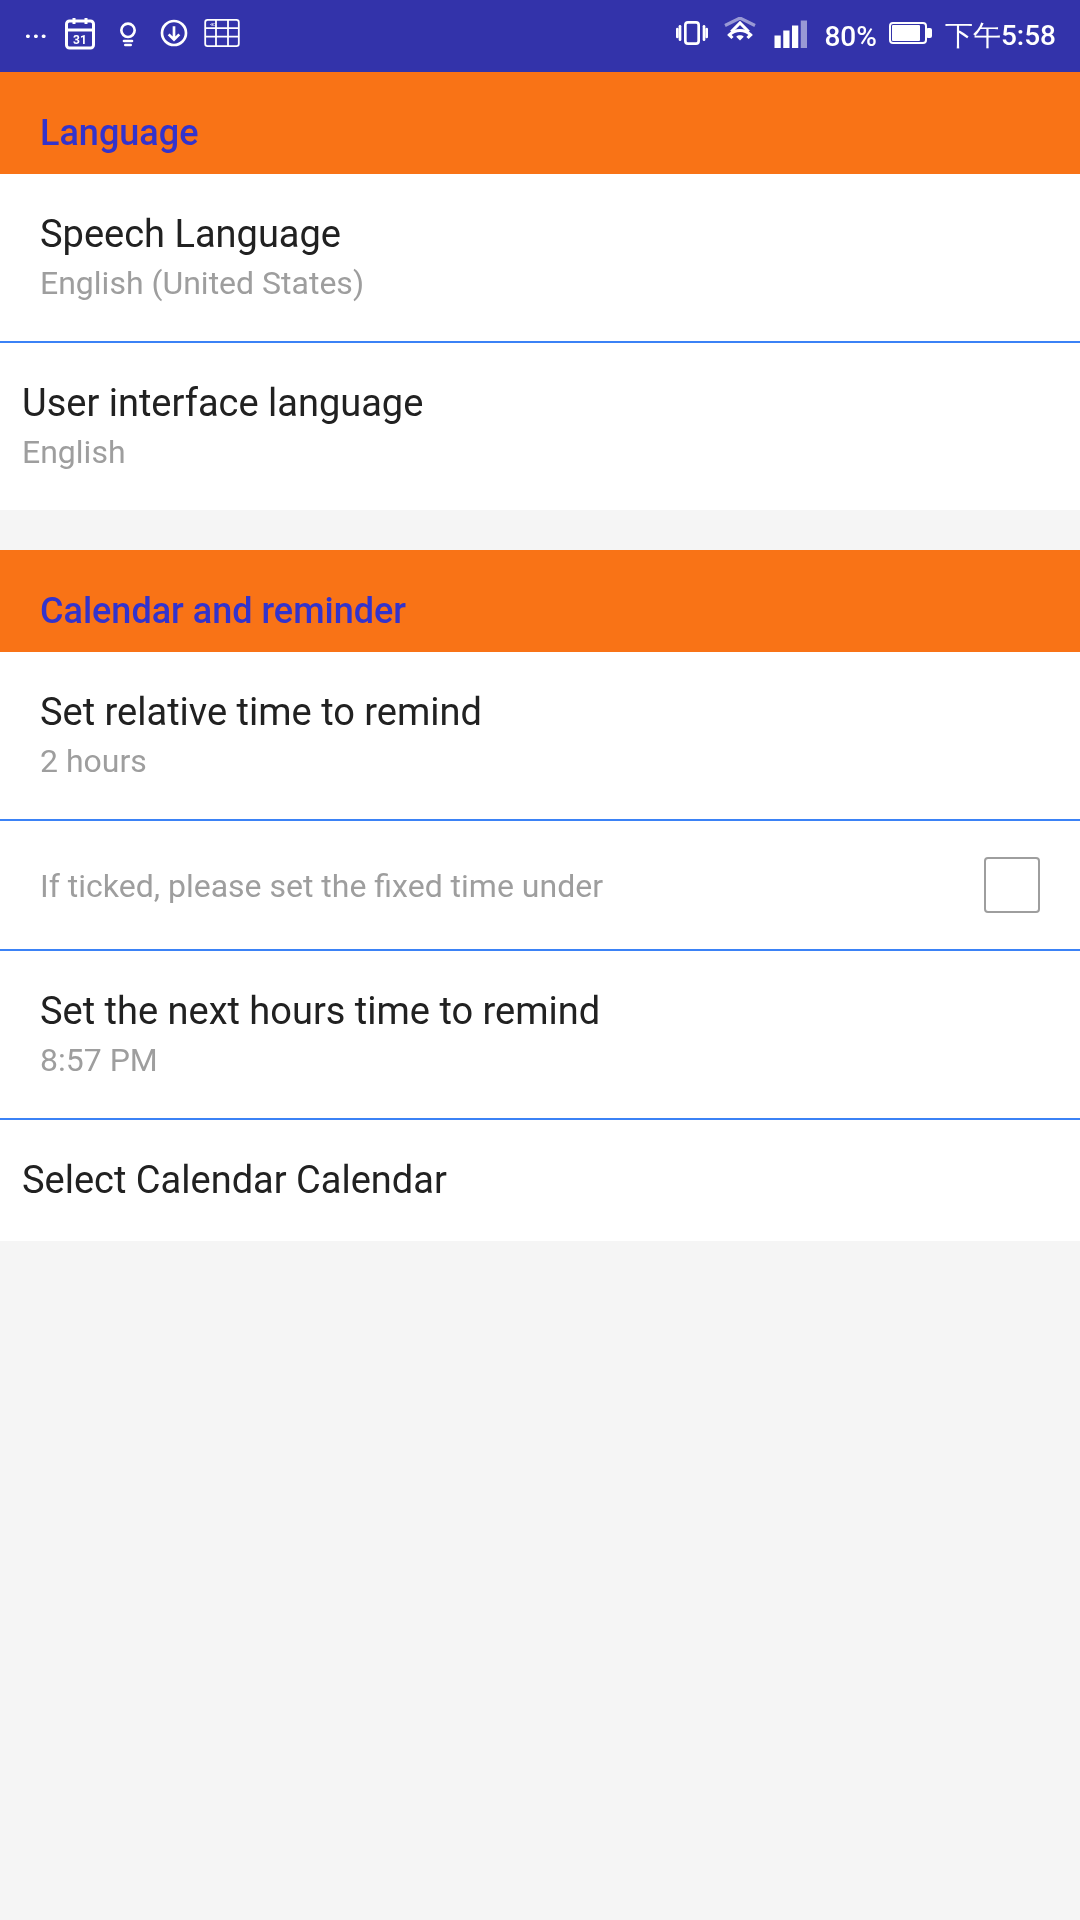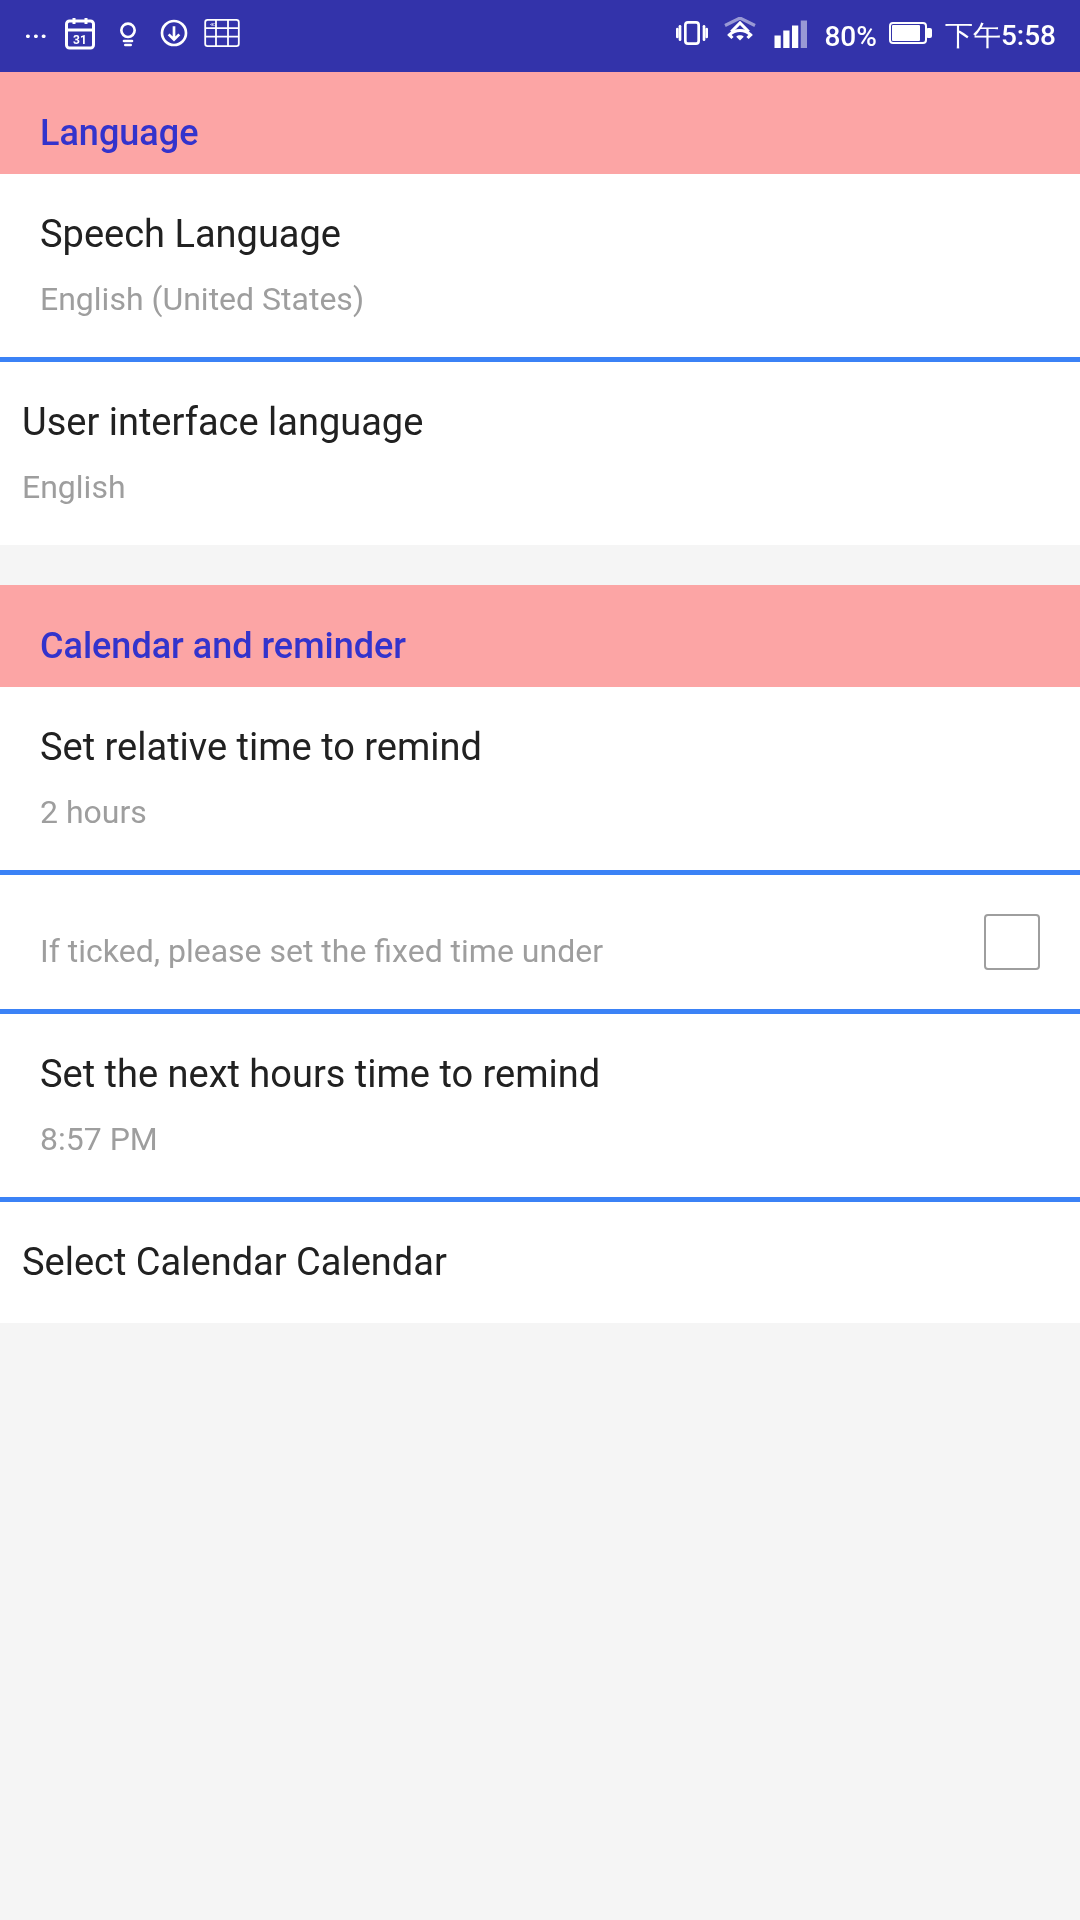--- a/index.html
+++ b/index.html
@@ -39,37 +39,37 @@
 
     .status-bar-right {
       display: flex;
       align-items: center;
       gap: 12px;
       font-size: 28px;
     }
 
     
     .content {
-      background: #fca5a5;
+      background: #f97316;
       width: 100%;
     }
 
     
     .section-header {
       padding: 40px 40px 20px 40px;
       font-size: 36px;
       font-weight: 500;
       color: #3333cc;
     }
 
     
     .setting-item {
       background: #ffffff;
       padding: 36px 40px;
-      border-bottom: 5px solid #3b82f6;
+      border-bottom: 2px solid #3b82f6;
       display: flex;
       align-items: center;
       justify-content: space-between;
       cursor: pointer;
     }
 
     .setting-item:last-child {
       border-bottom: none;
       padding-left: 22px;
     }
@@ -81,21 +81,21 @@
     .setting-title {
       font-size: 38px;
       color: #212121;
       font-weight: 400;
       line-height: 1.3;
     }
 
     .setting-subtitle {
       font-size: 32px;
       color: #9e9e9e;
-      margin-top: 20px;
+      margin-top: 4px;
       line-height: 1.3;
     }
 
     
     .checkbox {
       width: 56px;
       height: 56px;
       border: 2px solid #9e9e9e;
       border-radius: 4px;
       background: #ffffff;

